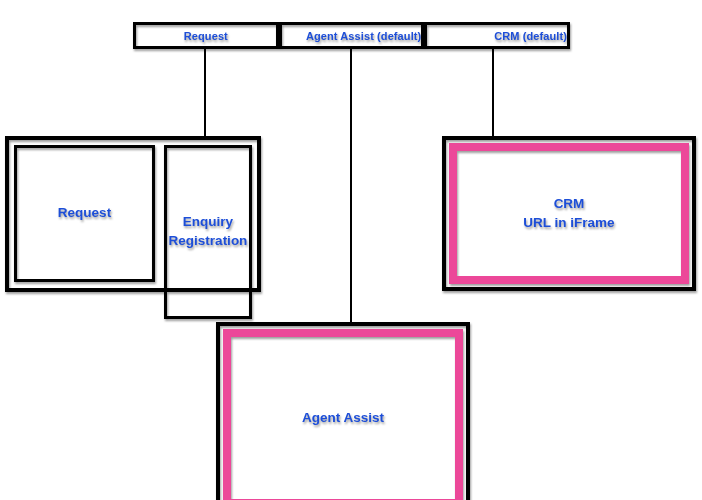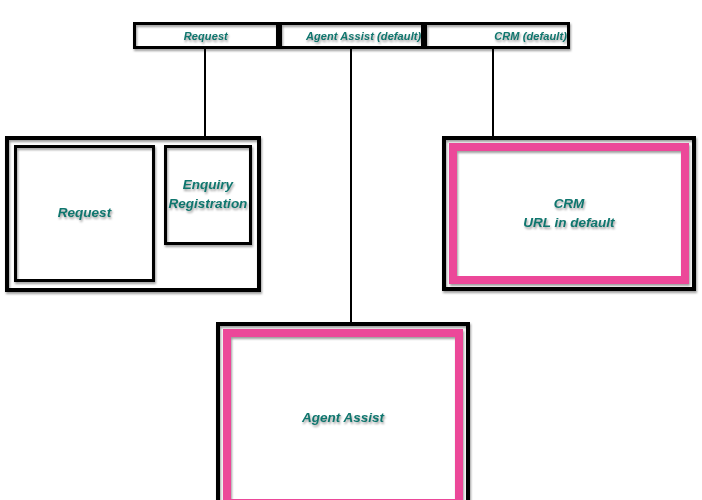--- a/index.html
+++ b/index.html
@@ -3,23 +3,22 @@
 <meta charset="utf-8">
 <style>
   html, body { margin: 0; padding: 0; background: #ffffff; }
   .canvas {
     position: relative;
     width: 702px;
     height: 500px;
     background: #ffffff;
     font-family: "Liberation Sans", "DejaVu Sans", sans-serif;
     font-weight: 700;
-    color: #0f766e;
+    color: #1d4ed8;
     overflow: hidden;
-    font-style: italic;
   }
 
   
   .header-bar {
     position: absolute;
     left: 133px; top: 22px;
     width: 437px; height: 27px;
     display: flex;
     border: 3px solid #000;
     box-sizing: border-box;
@@ -58,21 +57,21 @@
     border: 3px solid #000;
     box-sizing: border-box;
     display: flex;
     align-items: center;
     justify-content: center;
     text-align: center;
     font-size: 13.5px;
     line-height: 1.4;
   }
   .inner-box.b-request { left: 5px;   top: 5px; width: 141px; height: 137px; }
-  .inner-box.b-enquiry { left: 155px; top: 5px; width: 88px;  height: 100px; padding: 0 1px; }
+  .inner-box.b-enquiry { left: 155px; top: 5px; width: 88px;  height: 174px; padding: 0 1px; }
 
   
   .double-box {
     position: absolute;
     border: 4px solid #000;
     box-sizing: border-box;
     background: transparent;
     filter: drop-shadow(1px 2px 1px rgba(0,0,0,0.38));
   }
   .double-box .inner {
@@ -118,21 +117,21 @@
       <span class="label">Request</span>
     </div>
     <div class="inner-box b-enquiry">
       <span class="label">Enquiry Registration</span>
     </div>
   </div>
 
   <div class="double-box b-crm">
     <div class="inner">
       <span class="label">CRM</span>
-      <span class="label">URL in default</span>
+      <span class="label">URL in iFrame</span>
     </div>
   </div>
 
   <div class="double-box b-agent">
     <div class="inner">
       <span class="label">Agent Assist</span>
     </div>
   </div>
 
 </div>

